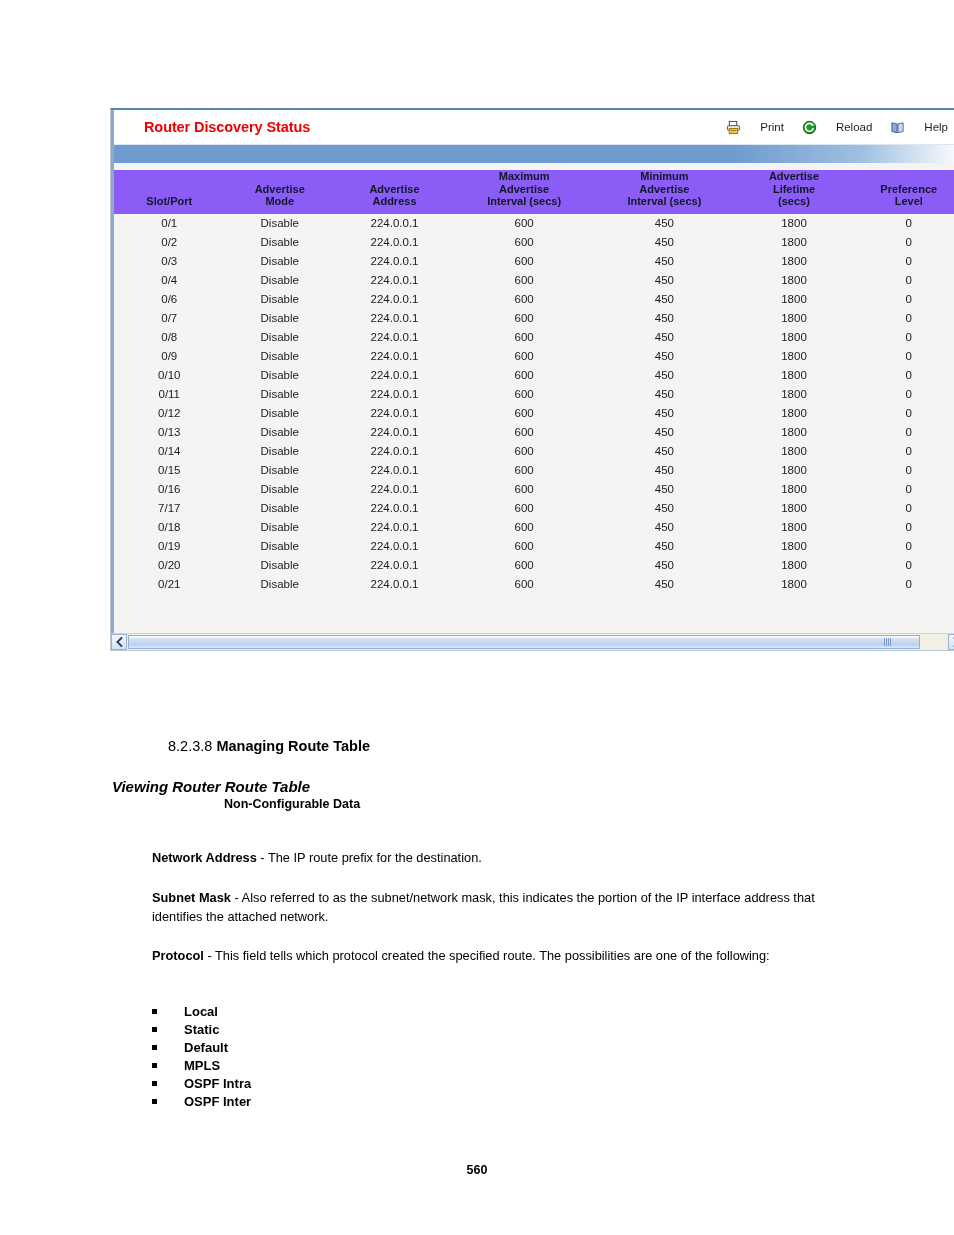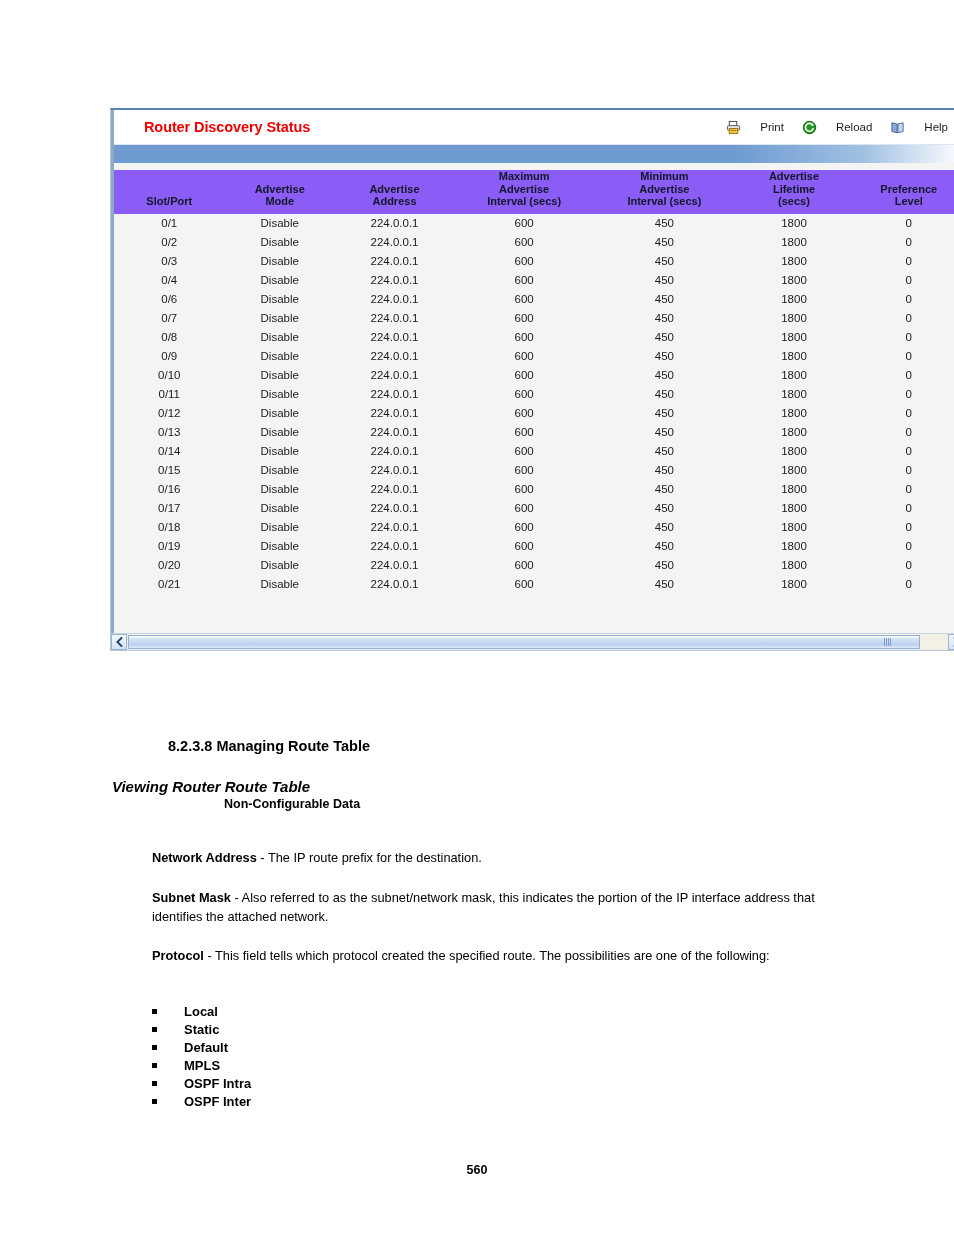--- a/index.html
+++ b/index.html
@@ -197,21 +197,21 @@
   .corner-box { flex: 0 0 17px; background: #f3f1e6; }
 
   
   .doc { position: absolute; left: 0; top: 0; width: 954px; }
   .h-section {
     position: absolute;
     left: 168px; top: 738px;
     font-size: 14.5px;
     color: #000;
   }
-  .h-section .num { font-weight: bold; }
+  .h-section .num { font-weight: normal; }
   .h-section .ttl { font-weight: bold; }
   .h-sub {
     position: absolute;
     left: 112px; top: 778px;
     font-size: 15px;
     font-weight: bold;
     font-style: italic;
     color: #000;
   }
   .h-noncfg {
@@ -487,21 +487,21 @@
                 <tr>
                   <td>0/16</td>
                   <td>Disable</td>
                   <td>224.0.0.1</td>
                   <td>600</td>
                   <td>450</td>
                   <td>1800</td>
                   <td>0</td>
                 </tr>
                 <tr>
-                  <td>0/17</td>
+                  <td>7/17</td>
                   <td>Disable</td>
                   <td>224.0.0.1</td>
                   <td>600</td>
                   <td>450</td>
                   <td>1800</td>
                   <td>0</td>
                 </tr>
                 <tr>
                   <td>0/18</td>
                   <td>Disable</td>

